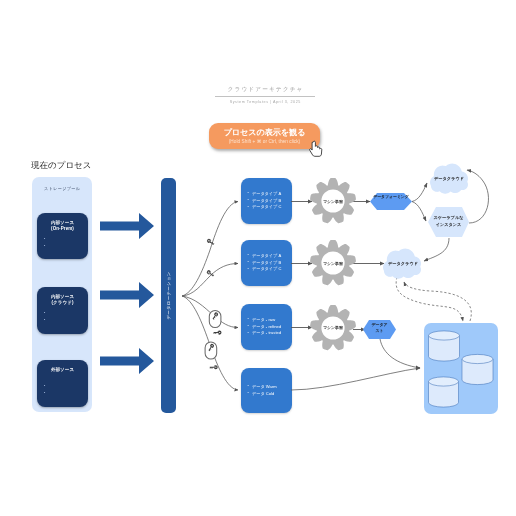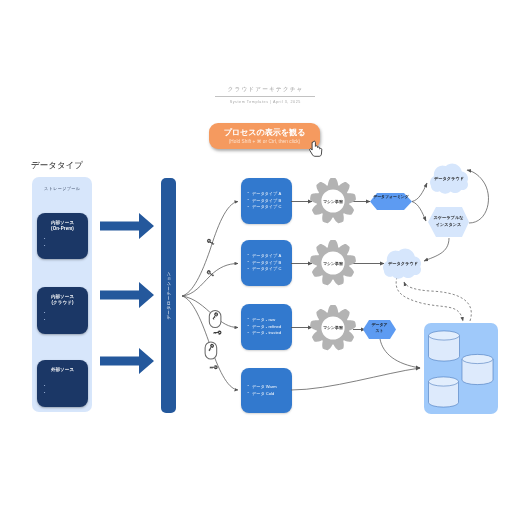--- a/index.html
+++ b/index.html
@@ -126,21 +126,21 @@
     <div class="title">クラウドアーキテクチャ</div>
     <div class="rule"></div>
     <div class="sub">System Templates  |  April 3, 2025</div>
   </div>
 
   <div id="cta" class="abs">
     <div class="l1">プロセスの表示を観る</div>
     <div class="l2">(Hold Shift + ⌘ or Ctrl, then click)</div>
   </div>
 
-  <div id="lheading" class="abs">データタイプ</div>
+  <div id="lheading" class="abs">現在のプロセス</div>
   <div id="pool" class="abs"></div>
   <div id="poollbl" class="abs">ストレージプール</div>
 
   <div class="srcbox abs" style="left:37px;top:213px;height:46px;">
     <div class="t" style="margin-top:7px;">
       <div>内部ソース</div>
       <div>(On-Prem)</div>
     </div>
     <ul>
       <li></li>

